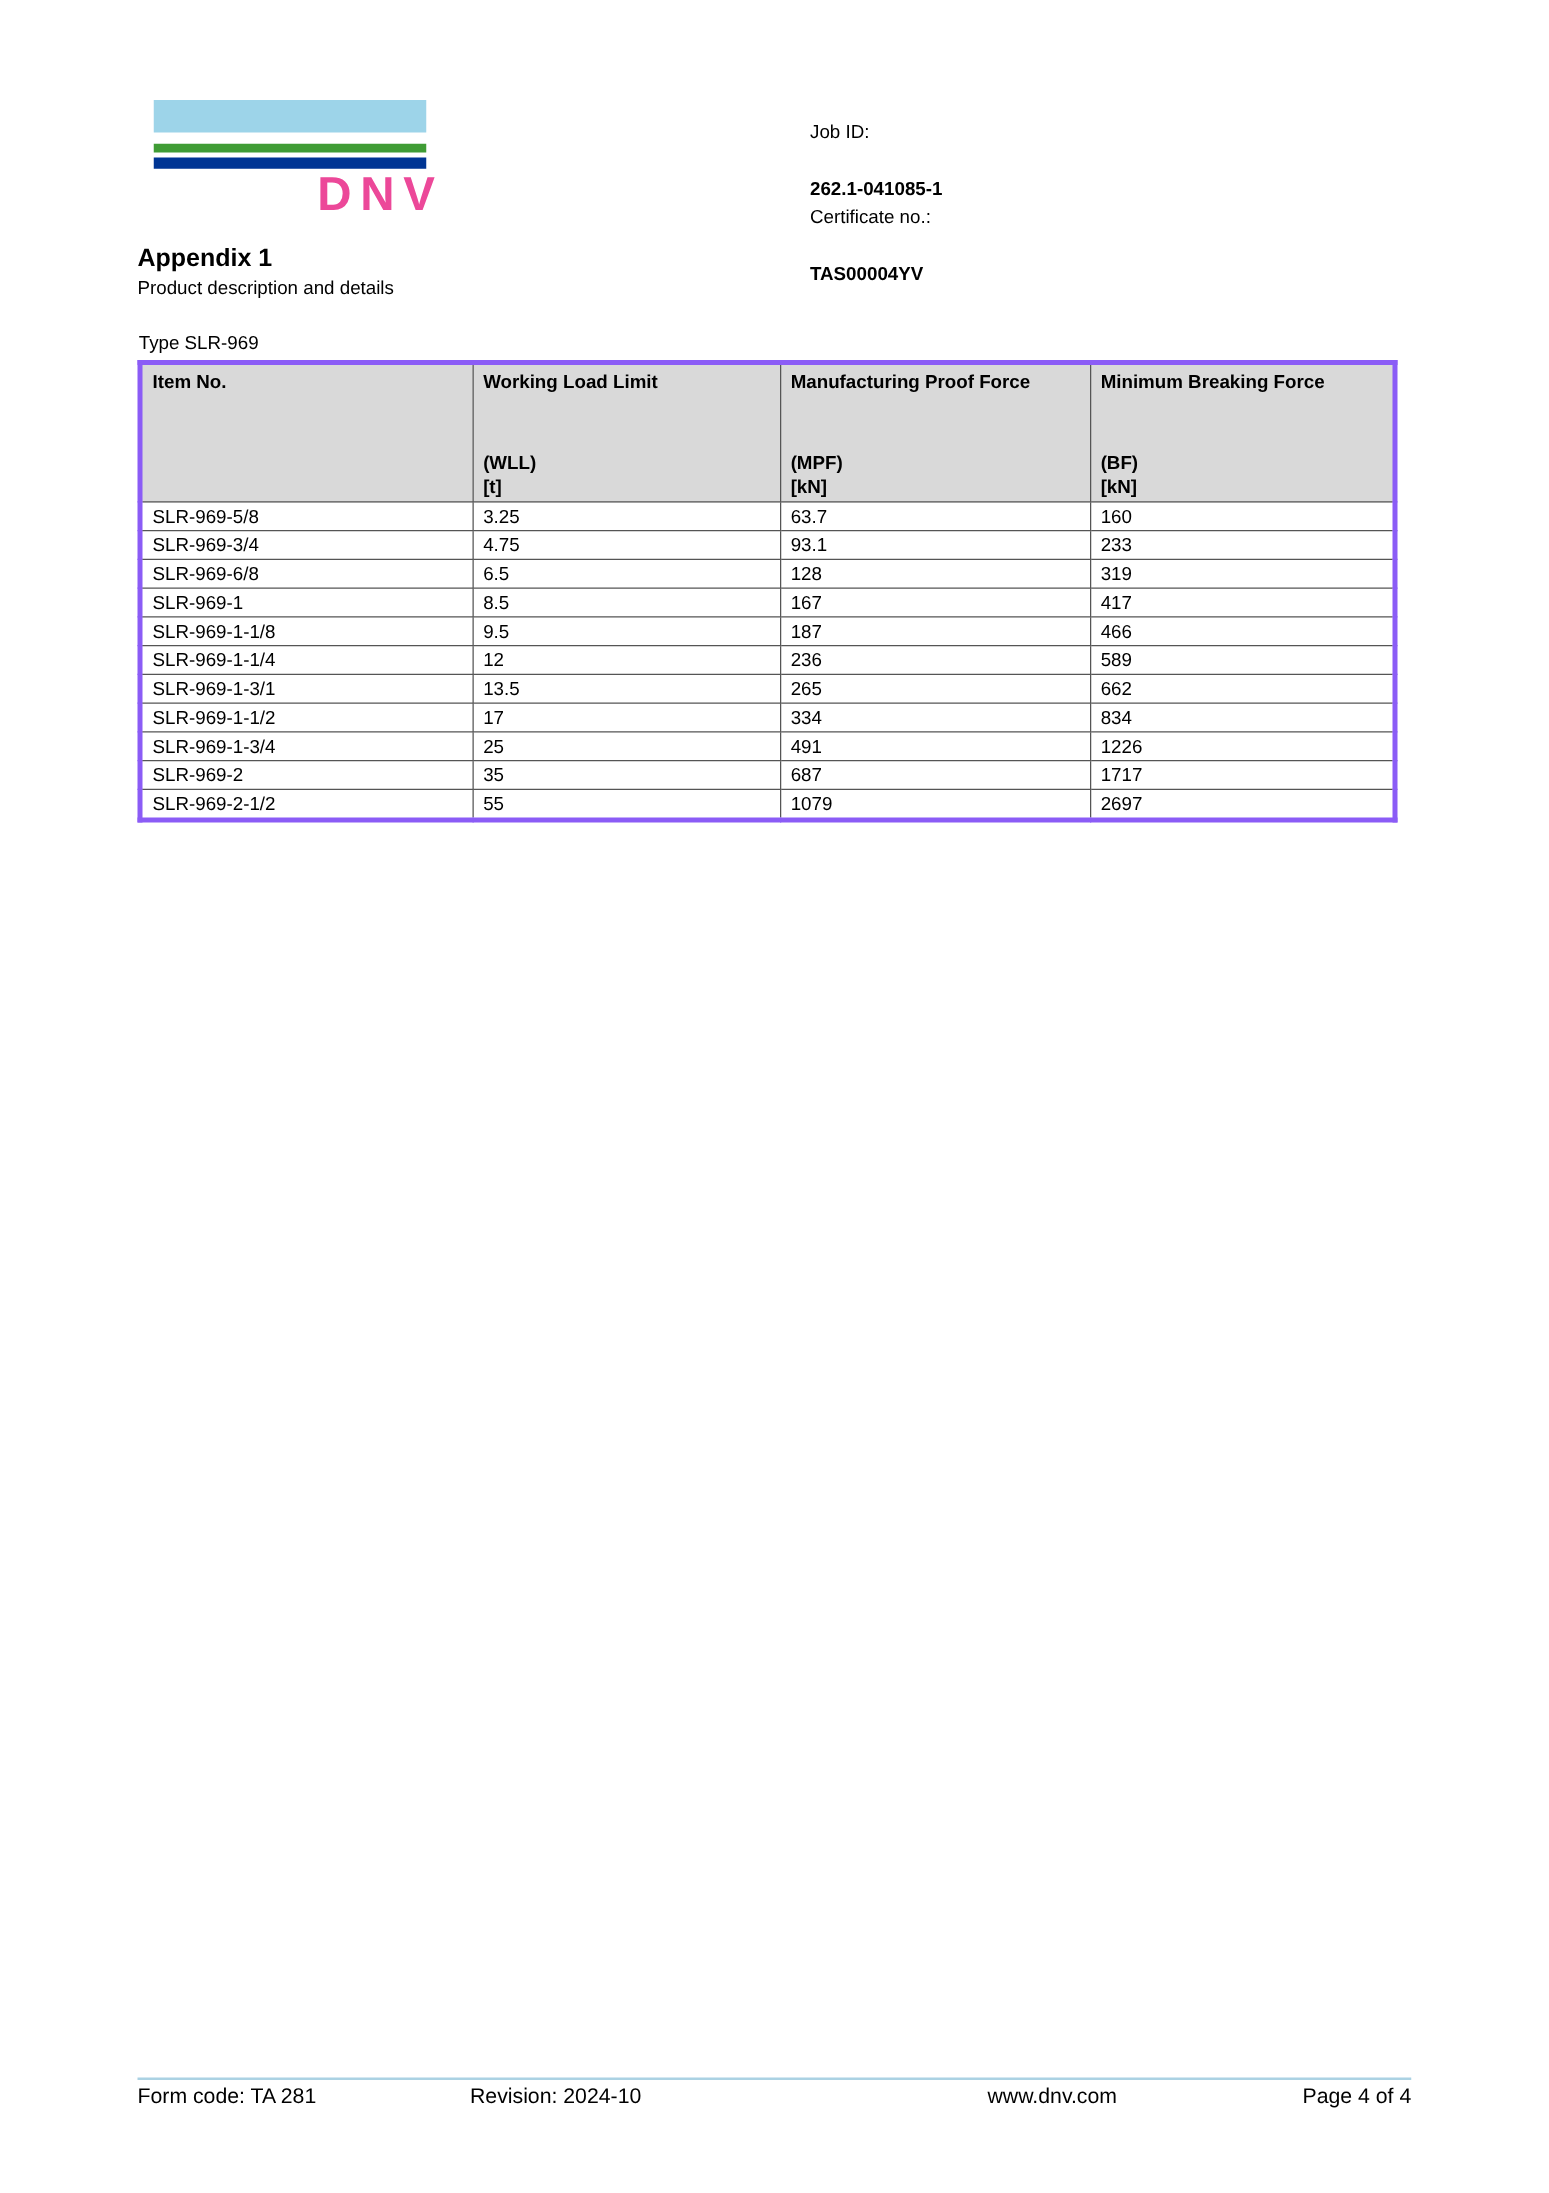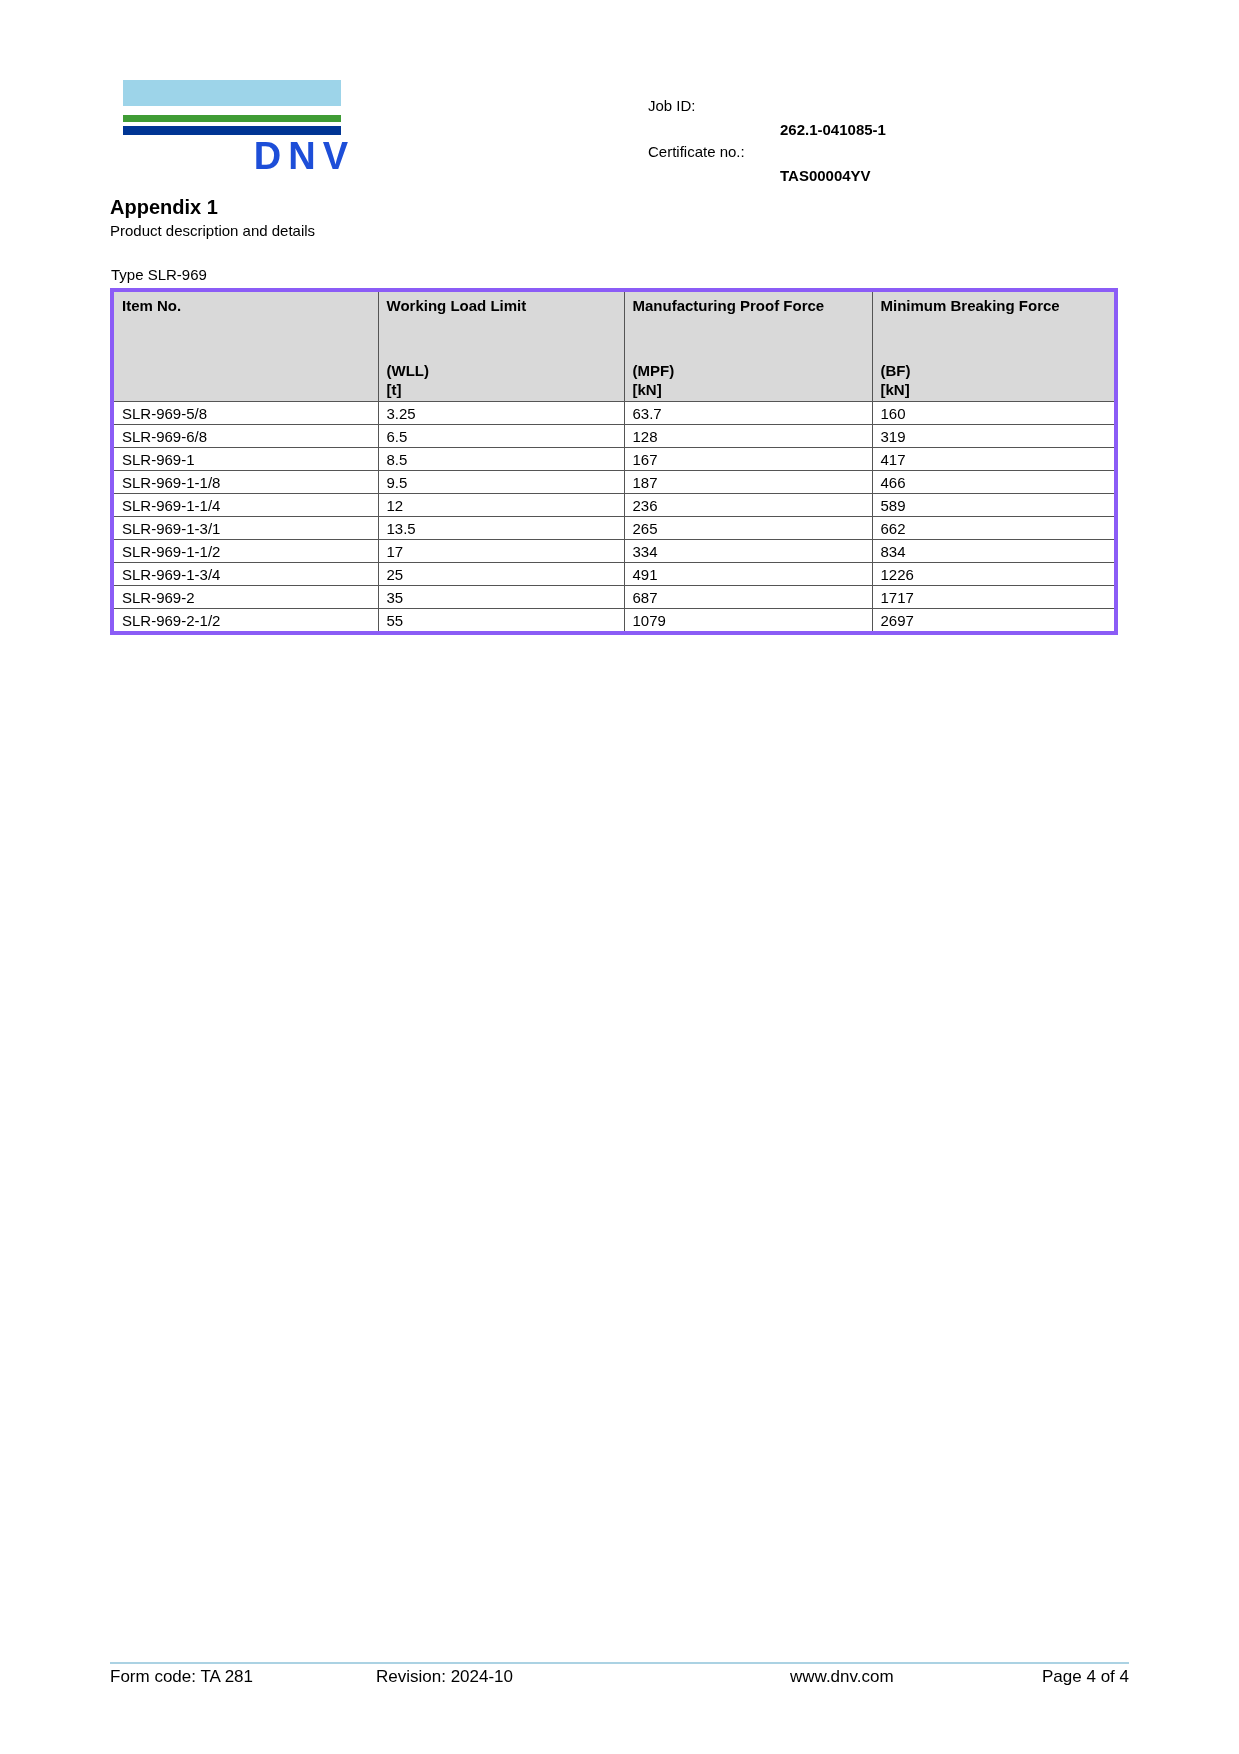--- a/index.html
+++ b/index.html
@@ -13,21 +13,21 @@
   .logo-band  { height:26px; }
   .logo-green { height:7px; margin-top:9px; }
   .logo-navy  { height:9px; margin-top:4px; }
   .logo-text  {
     text-align:right; font-size:38px; font-weight:600; letter-spacing:7px;
     line-height:1; margin-top:2px; margin-right:-14px;
   }
 
   
   .meta { position:absolute; left:648px; top:95px; font-size:15px; line-height:22px; }
-  .meta-row { display:flex; }
+  .meta-row { display:flex;flex-direction:column; }
   .meta-label { width:132px; }
   .meta-value { font-weight:bold;margin-top:24px; }
 
   
   .heading { position:absolute; left:110px; top:196px; font-size:15px; line-height:23px; }
   .heading-title { font-weight:bold; font-size:20px; }
 
   .type-label { position:absolute; left:111px; top:263px; font-size:15px; line-height:23px; }
 
   
@@ -56,21 +56,21 @@
 </style>
 </head>
 <body>
 
 <div class="page">
 
   <div class="logo">
     <div class="logo-band" style="background: rgb(157, 212, 233);"></div>
     <div class="logo-green" style="background: rgb(63, 156, 53);"></div>
     <div class="logo-navy" style="background: rgb(0, 53, 148);"></div>
-    <div class="logo-text" style="color: #1d4ed8;">DNV</div>
+    <div class="logo-text" style="color: #ec4899;">DNV</div>
   </div>
 
   <div class="meta">
     <div class="meta-row">
       <span class="meta-label">Job ID:</span>
       <span class="meta-value">262.1-041085-1</span>
     </div>
     <div class="meta-row">
       <span class="meta-label">Certificate no.:</span>
       <span class="meta-value">TAS00004YV</span>
@@ -132,20 +132,26 @@
       </tr>
     </thead>
     <tbody>
         <tr>
           <td>SLR-969-5/8</td>
           <td>3.25</td>
           <td>63.7</td>
           <td>160</td>
         </tr>
         <tr>
+          <td>SLR-969-3/4</td>
+          <td>4.75</td>
+          <td>93.1</td>
+          <td>233</td>
+        </tr>
+        <tr>
           <td>SLR-969-6/8</td>
           <td>6.5</td>
           <td>128</td>
           <td>319</td>
         </tr>
         <tr>
           <td>SLR-969-1</td>
           <td>8.5</td>
           <td>167</td>
           <td>417</td>

